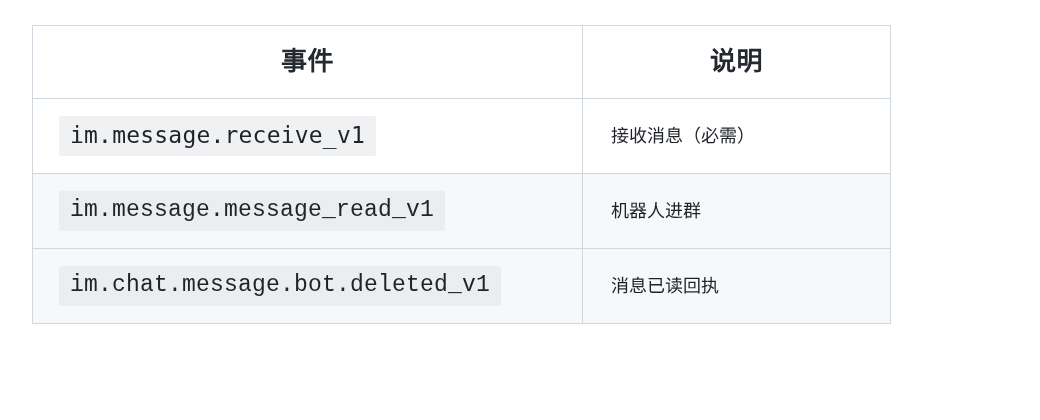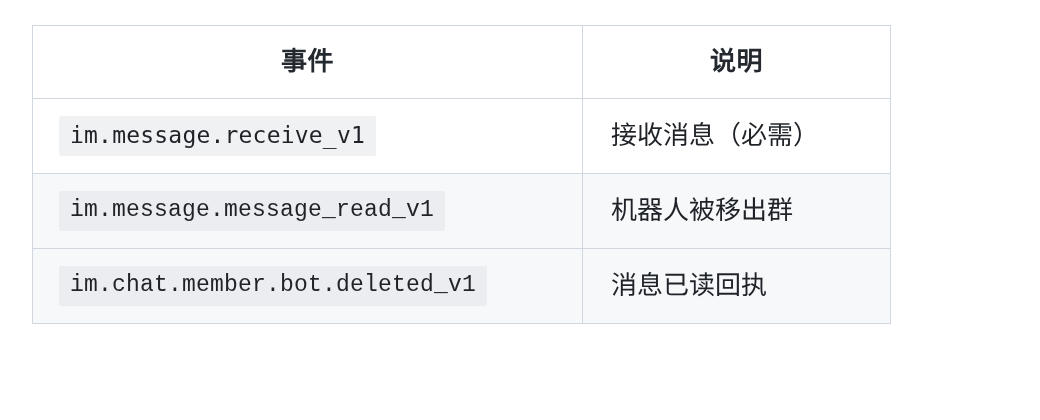--- a/index.html
+++ b/index.html
@@ -68,21 +68,21 @@
   tbody td {
     height: 74px;
   }
 
   td.event-cell {
     padding: 0 26px;
   }
 
   td.desc-cell {
     padding: 0 0 0 28px;
-    font-size: 26px;
+    font-size: 18px;
     line-height: 1.35;
     color: #1f2328;
     text-align: left;
     white-space: nowrap;
   }
 
   
   .code-chip {
     display: inline-block;
     background: #eff1f3;
@@ -124,27 +124,27 @@
         <td class="event-cell">
           <span class="code-chip">im.message.receive_v1</span>
         </td>
         <td class="desc-cell">接收消息（必需）</td>
       </tr>
 
       <tr class="striped">
         <td class="event-cell">
           <span class="code-chip">im.message.message_read_v1</span>
         </td>
-        <td class="desc-cell">机器人被移出群</td>
+        <td class="desc-cell">机器人进群</td>
       </tr>
 
 
       <tr class="striped">
         <td class="event-cell">
-          <span class="code-chip">im.chat.member.bot.deleted_v1</span>
+          <span class="code-chip">im.chat.message.bot.deleted_v1</span>
         </td>
         <td class="desc-cell">消息已读回执</td>
       </tr>
 
     </tbody>
   </table>
 
 </div>
 
 </body></html>

